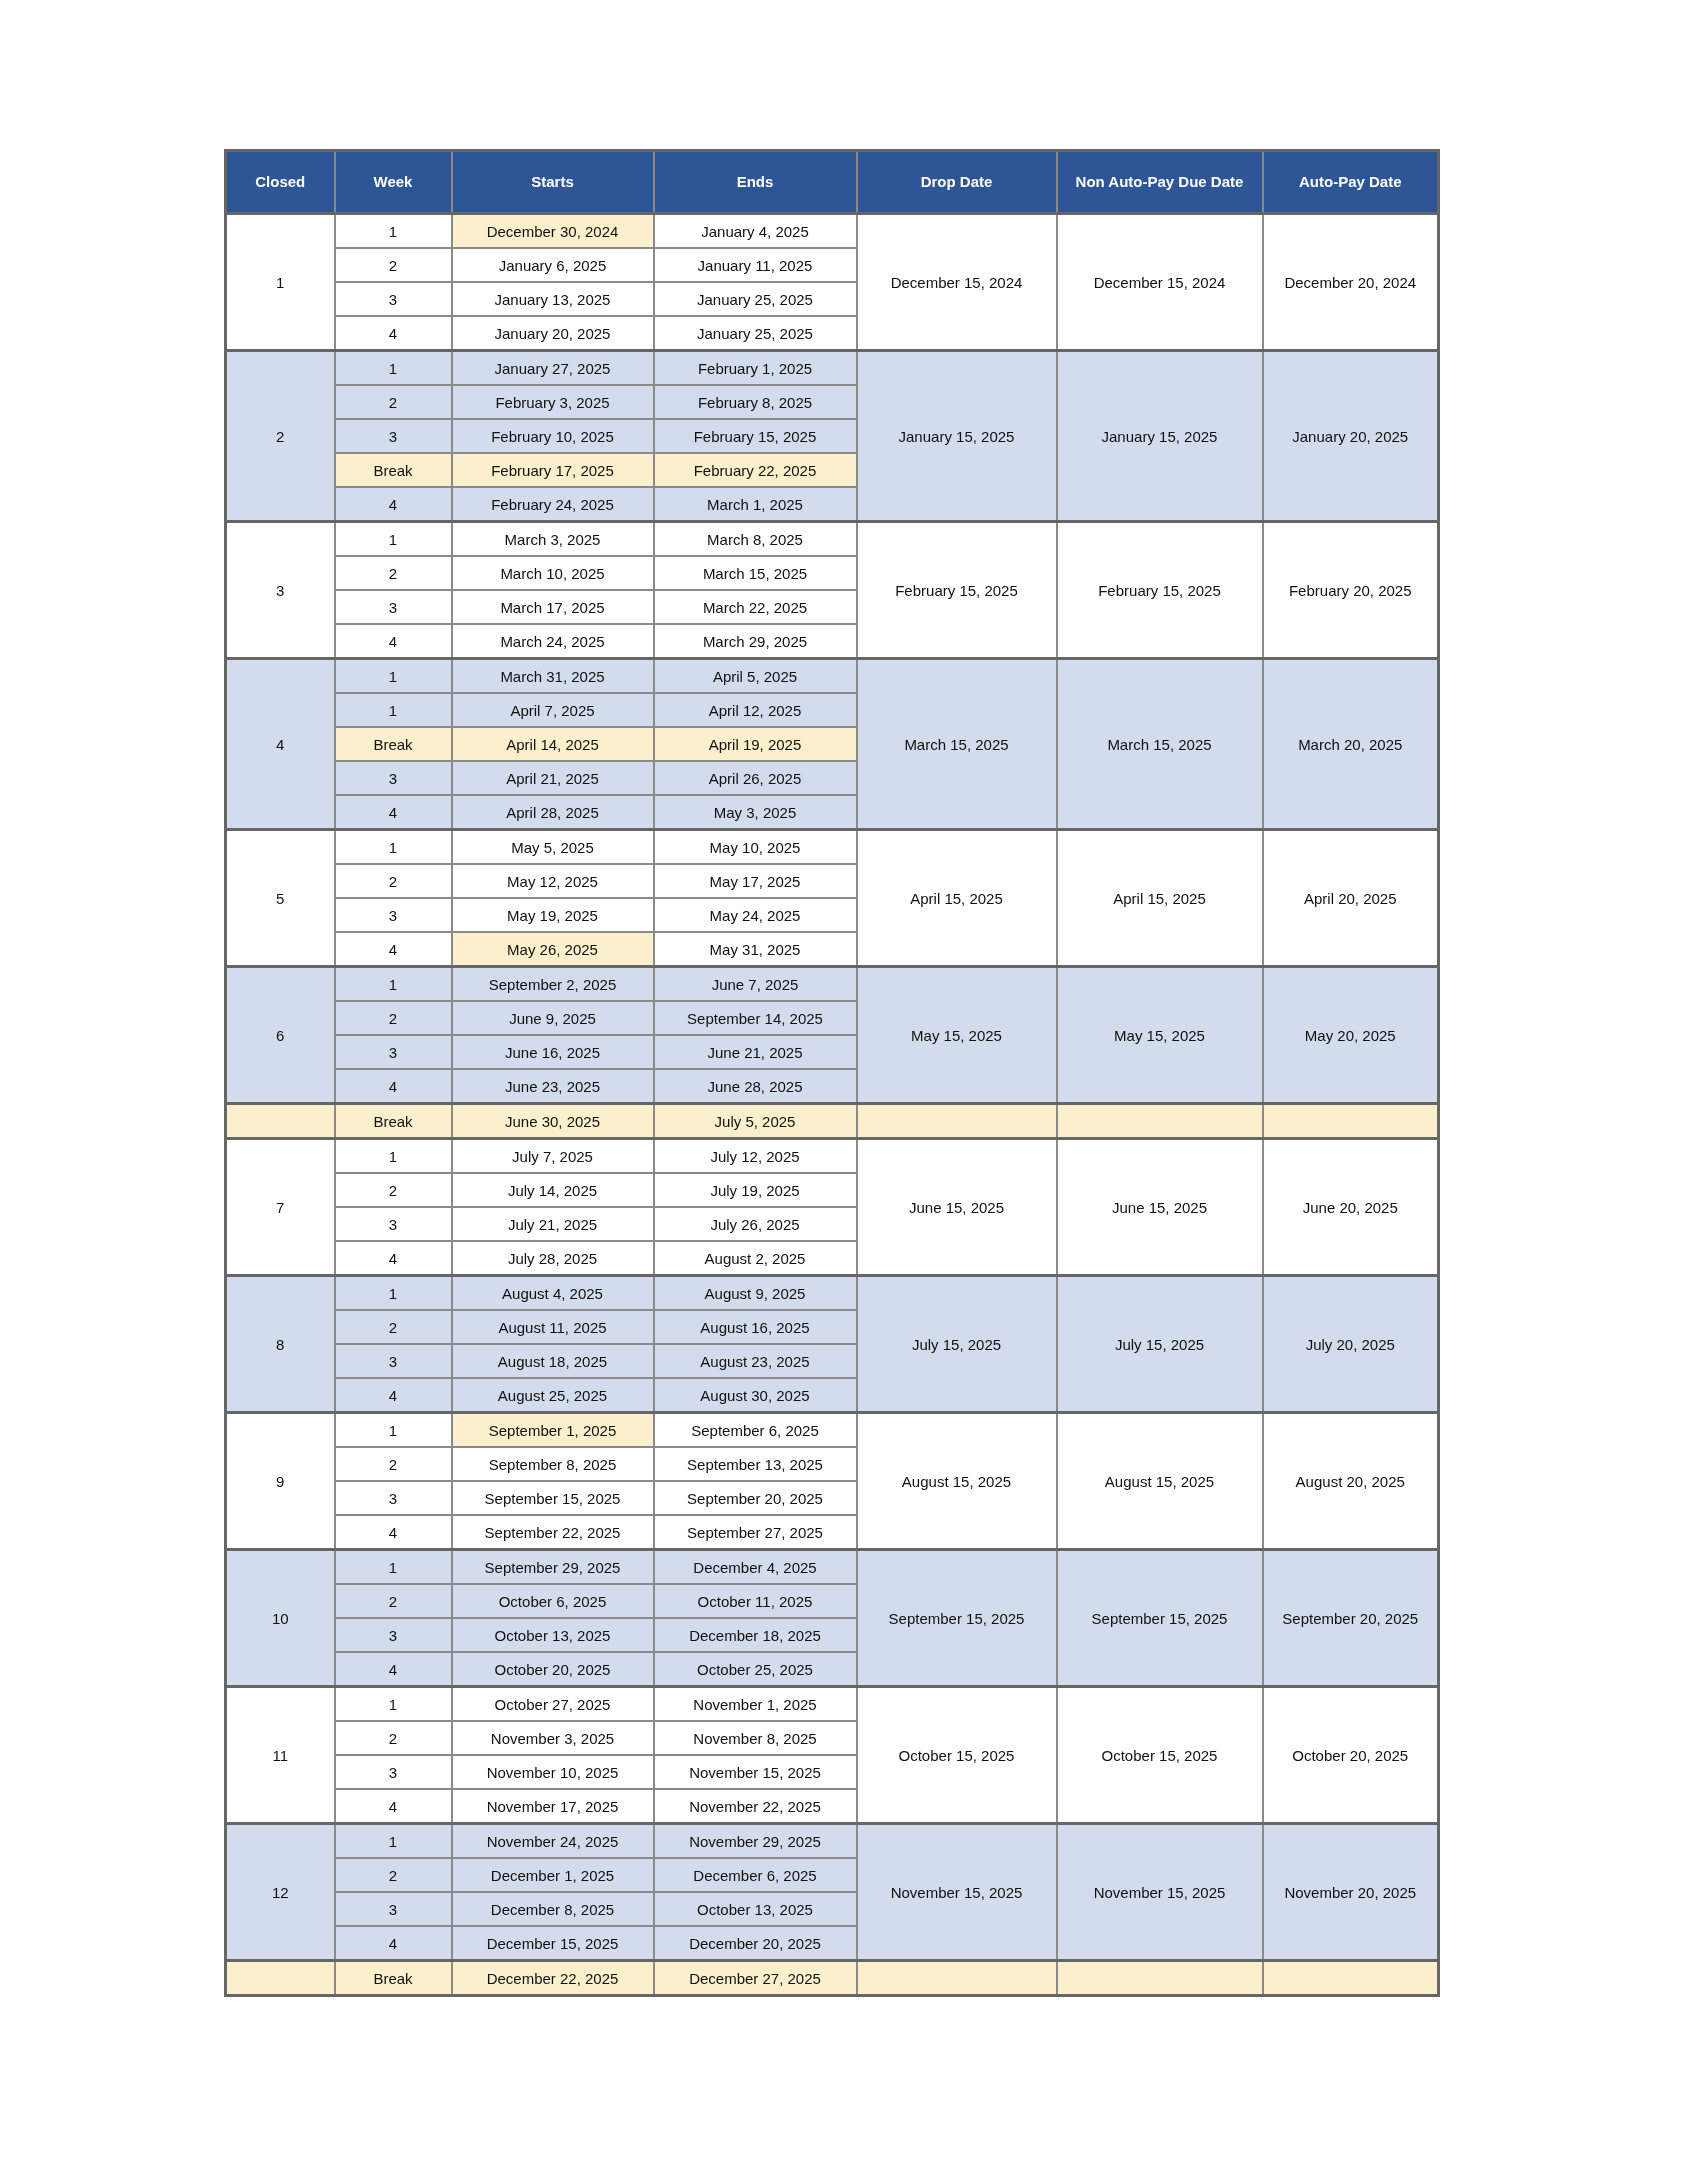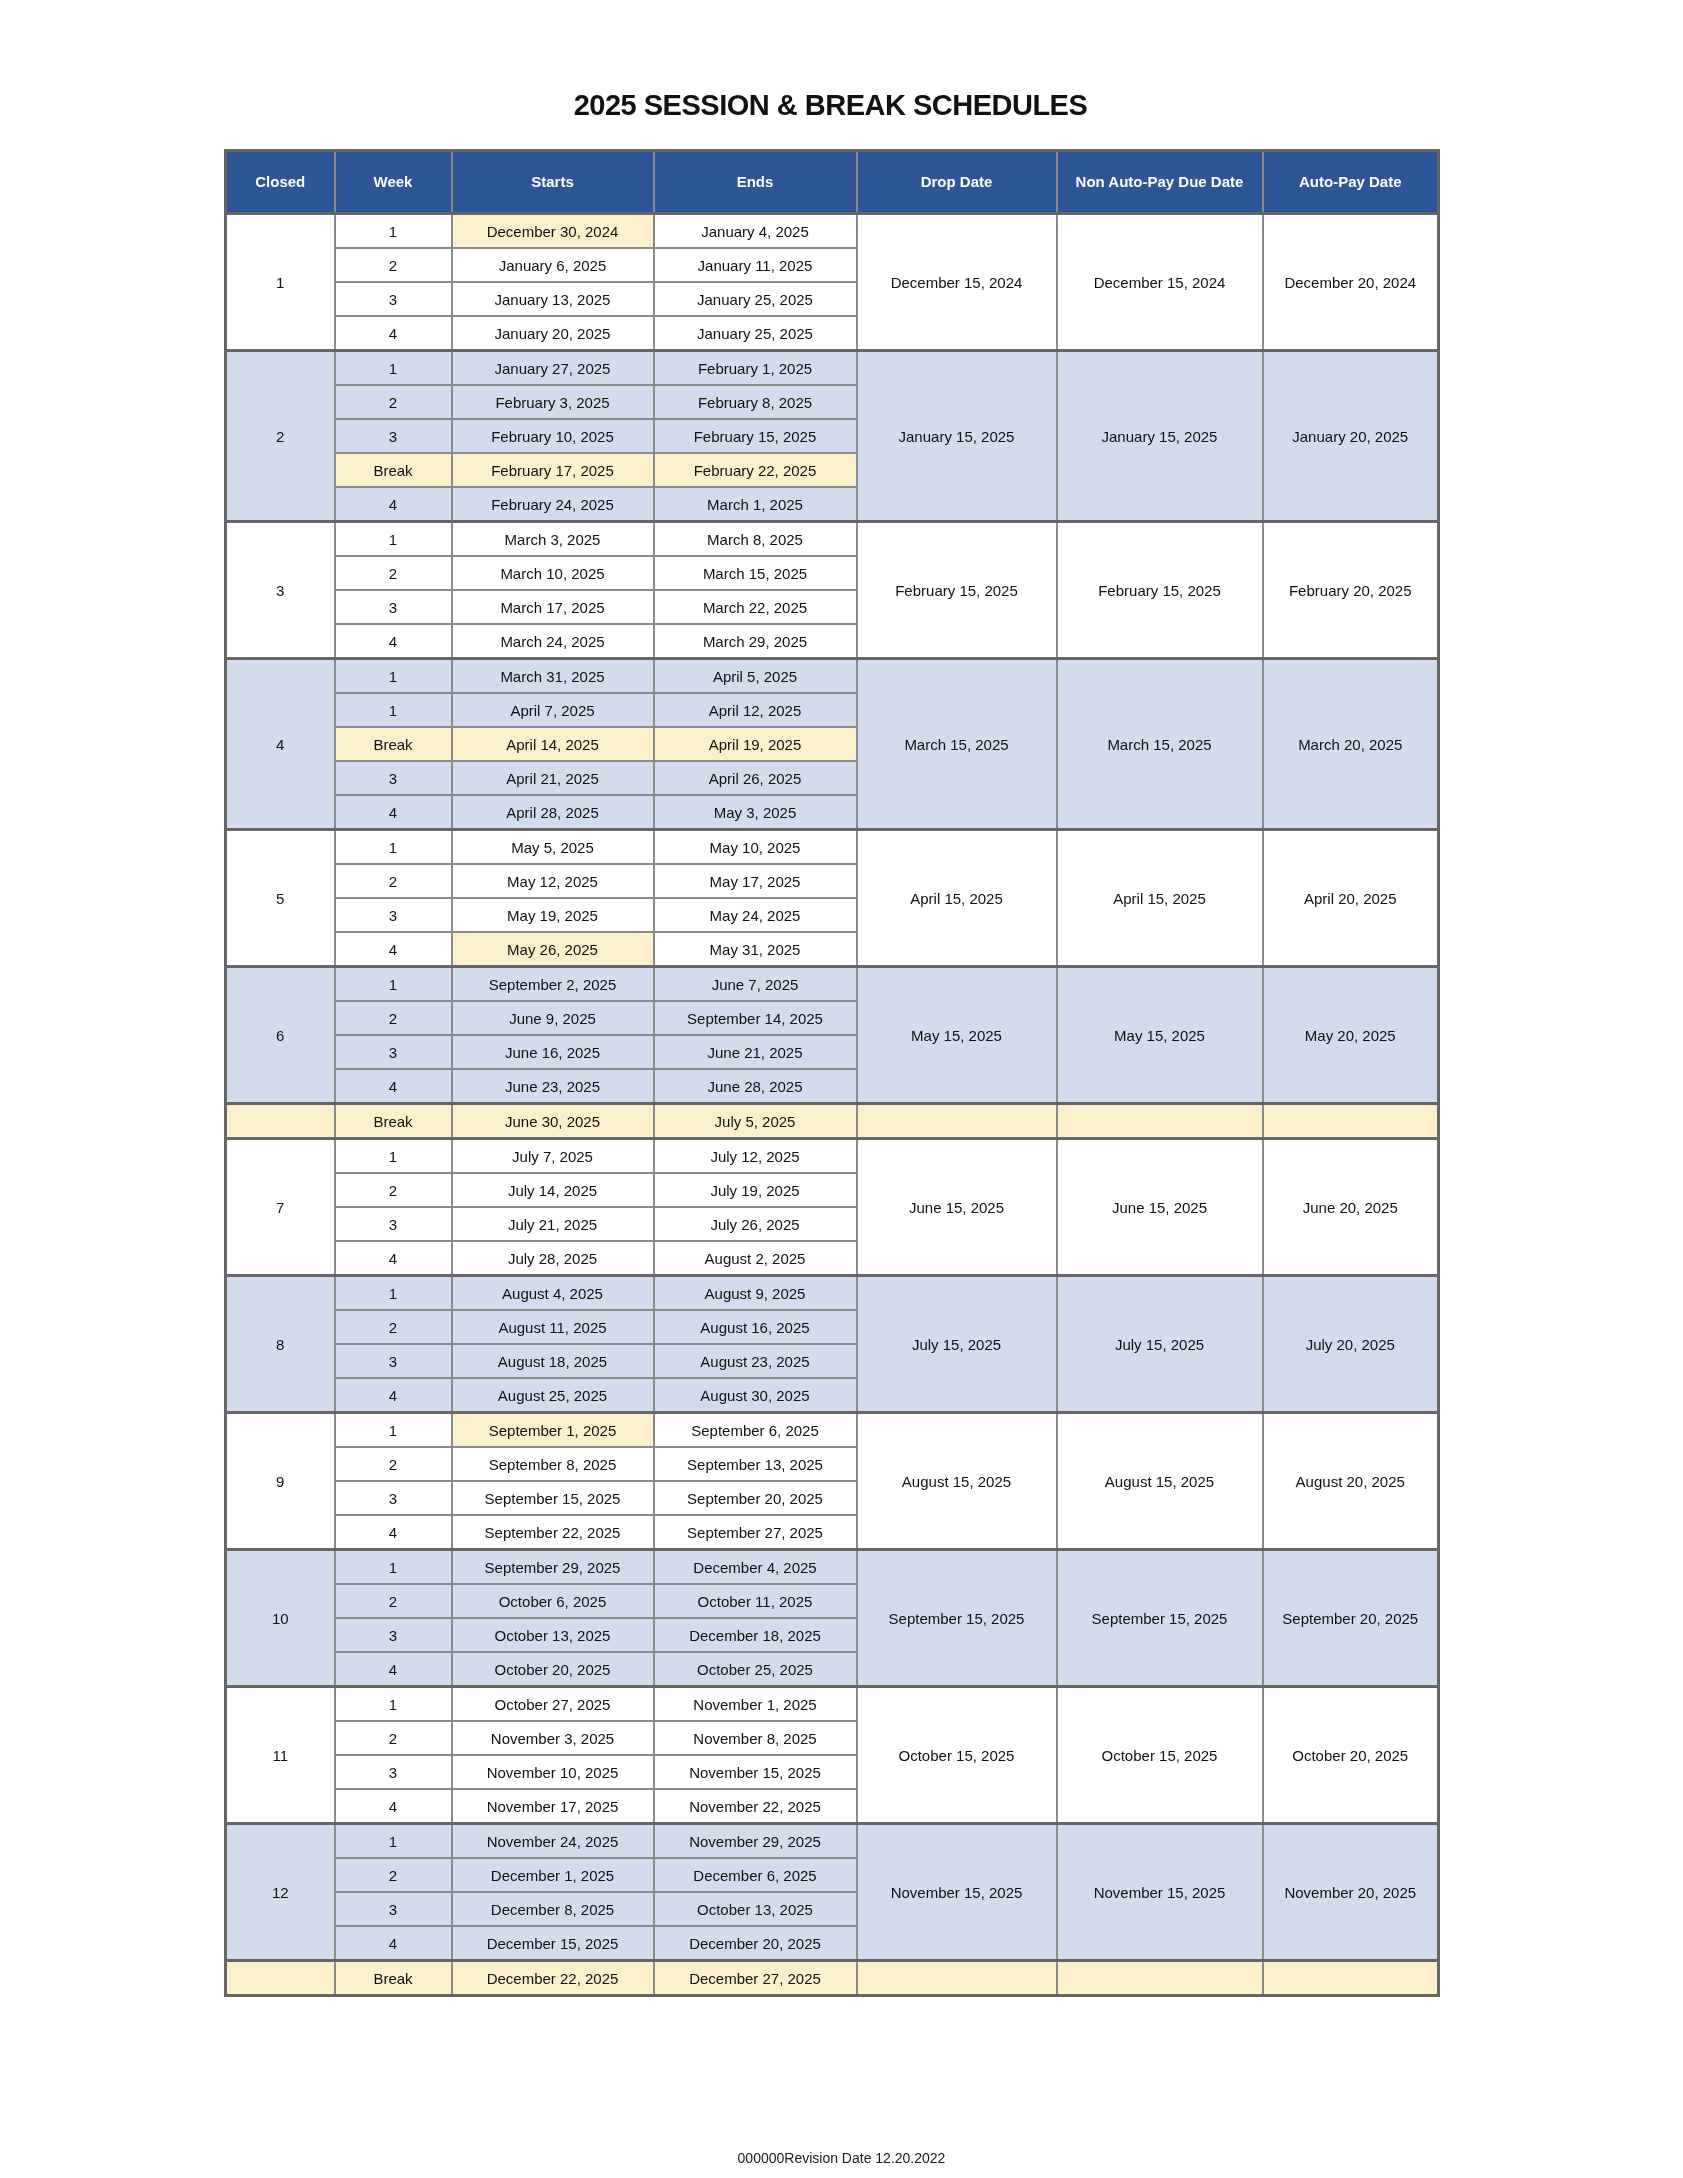--- a/index.html
+++ b/index.html
@@ -36,21 +36,20 @@
   }
   .footer {
     position:absolute; left:0; width:1683px; top:2150px; margin:0;
     text-align:center; font-size:14px; color:#1a1a1a;
   }
 </style>
 </head>
 <body>
 
 <div class="page" style="--header-blue: #2E5596; --row-blue: #D3DCEC; --hl-yellow: #FBF0CB; --grid-border: #8A8A8A; --thick-border: #666666; --note-red: #B01A1A;">
-  <h1 class="title">2025 SESSION &amp; BREAK SCHEDULES</h1>
 
   <table class="schedule">
     <colgroup>
       <col style="width:109px">
         <col style="width:117px">
         <col style="width:202px">
       <col style="width:203px">
         <col style="width:200px">
         <col style="width:206px">
       <col style="width:176px">
@@ -379,15 +378,14 @@
           <td class="yellow">Break</td>
           <td class="yellow">December 22, 2025</td>
           <td class="yellow">December 27, 2025</td>
           <td class="yellow"></td>
           <td class="yellow"></td>
           <td class="yellow"></td>
         </tr>
       </tbody>
   </table>
 
-  <p class="footer">000000Revision Date 12.20.2022</p>
 </div>
 
 
 </body></html>

